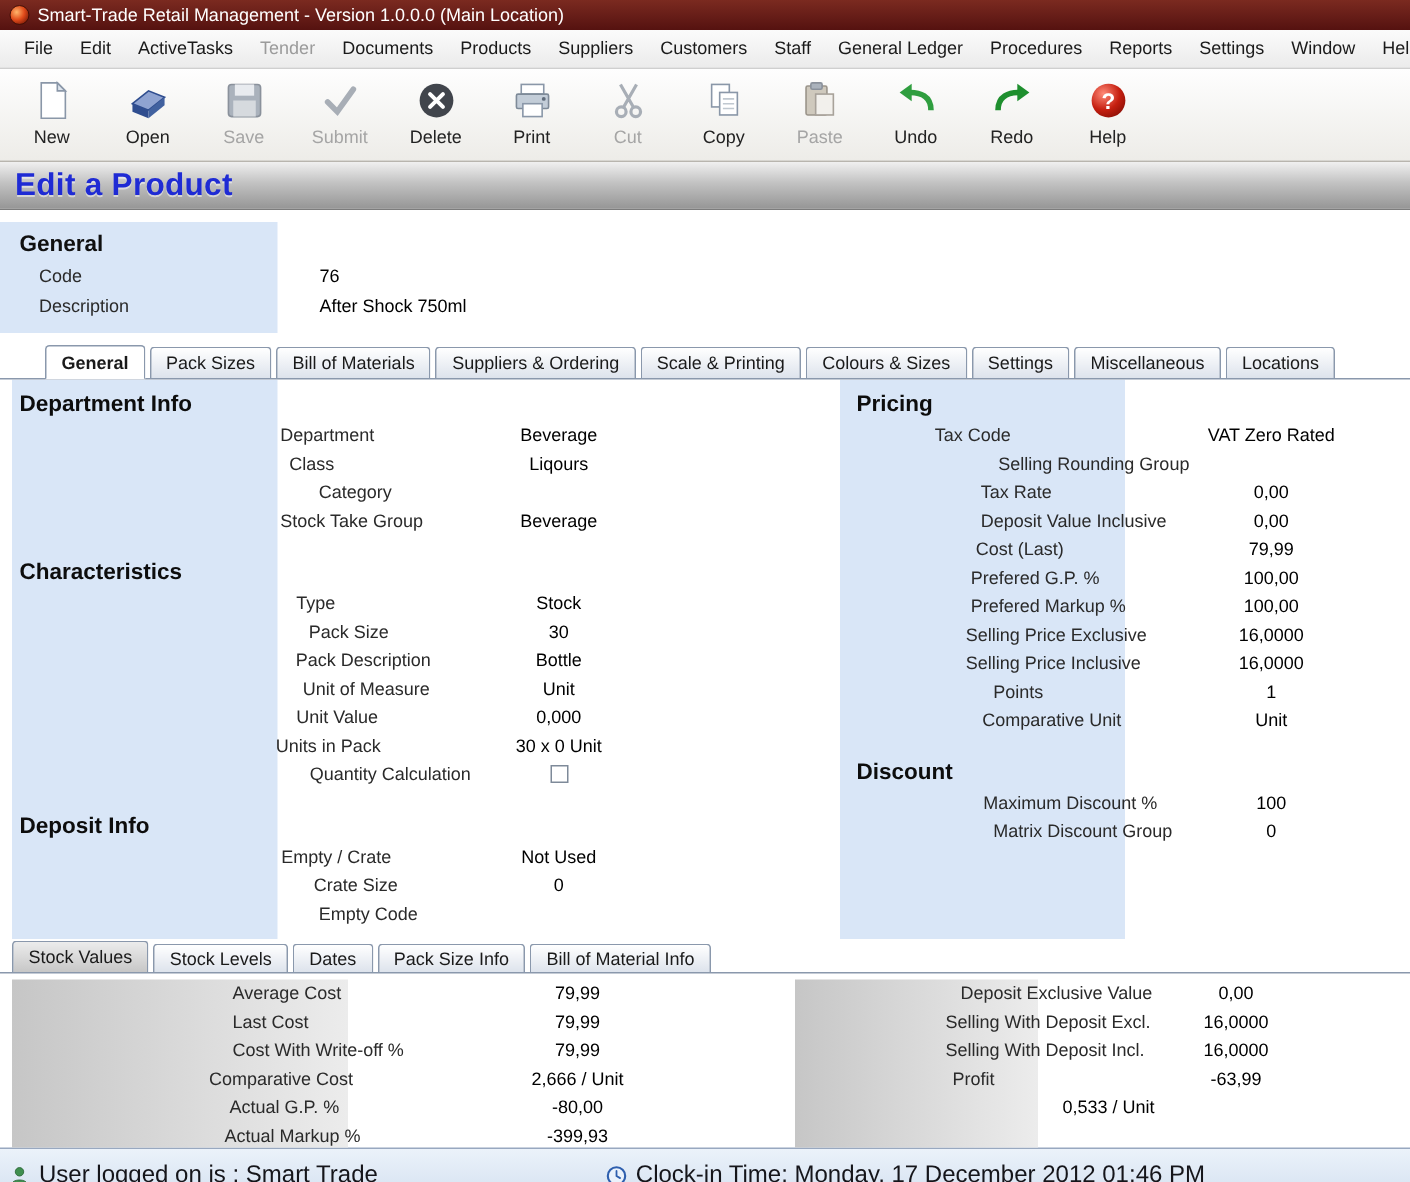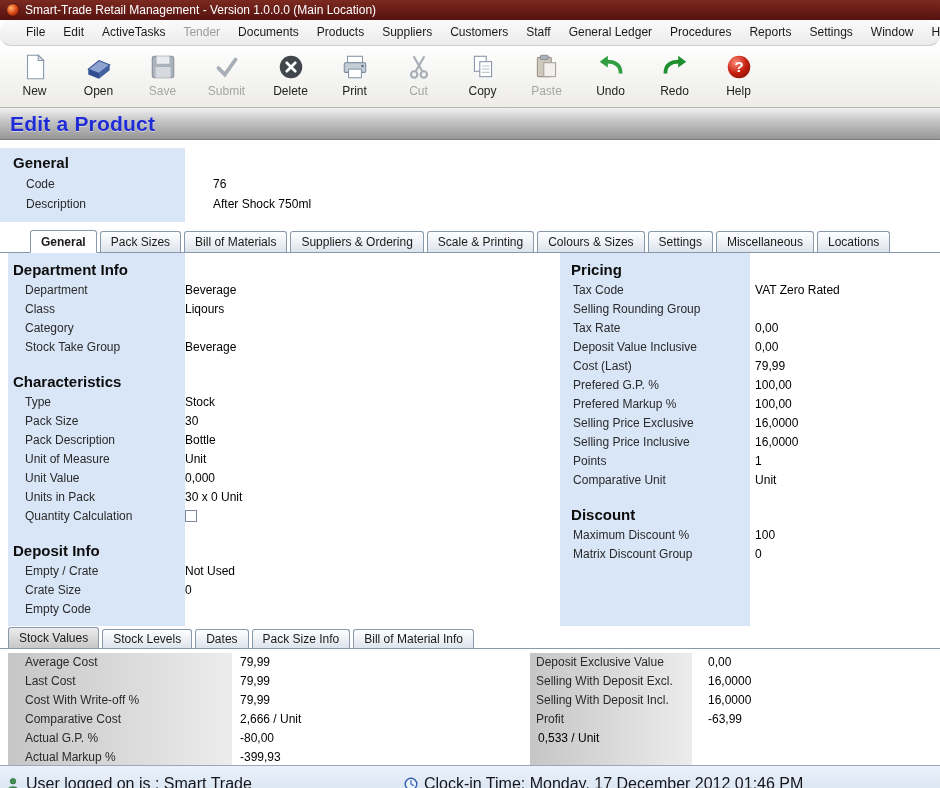--- a/index.html
+++ b/index.html
@@ -5,21 +5,21 @@
   * { box-sizing: border-box; }
   html,body { margin:0; padding:0; }
   body { width:940px; font-family:"Liberation Sans",sans-serif; font-size:12px; color:#1a1a1a; background:#fff; }
   .window { width:940px; height:788px; position:relative; background:#fff; overflow:hidden; }
 
   
   .titlebar { height:20px; background:linear-gradient(#7b2a20,#551210); color:#fff; display:flex; align-items:center; padding:0 6px; gap:5px; }
   .titlebar .title-text { font-size:12px; white-space:nowrap; }
 
   
-  .menubar { height:26px; background:linear-gradient(#fbfbfb,#ebebeb); border-bottom:1px solid #cfcfcf; display:flex; align-items:center; padding:0 17px;border-radius:11px; }
+  .menubar { height:26px; background:linear-gradient(#fbfbfb,#ebebeb); border-bottom:1px solid #cfcfcf; display:flex; align-items:center; padding:0 7px; }
   .menu-item { padding:0 9px; line-height:25px; cursor:default; white-space:nowrap; }
   .menu-item.disabled { color:#9b9b9b; }
 
   
   .toolbar { height:62px; background:linear-gradient(#fefefe,#edece8); border-bottom:1px solid #b8b5ae; display:flex; align-items:flex-start; padding:4px 6px 0; gap:7px; }
   .tb-btn { width:57px; display:flex; flex-direction:column; align-items:center; gap:2px; padding-top:2px; }
   .tb-icon { width:30px; height:30px; display:block; }
   .tb-label { font-size:12px; color:#222; }
   .tb-btn.disabled .tb-label { color:#a5a5a5; }
 
@@ -49,21 +49,21 @@
 
   
   .main { height:373px; background:#fff; display:flex; }
   .col { padding-top:6px; height:100%; }
   .col.left  { width:566px; background:linear-gradient(#d9e6f7,#d9e6f7) 8px 0 / 177px 100% no-repeat; }
   .col.right { width:384px; background:linear-gradient(#d9e6f7,#d9e6f7) 0 0 / 190px 100% no-repeat; }
   .section-heading { font-weight:bold; font-size:15px; height:22px; line-height:22px; color:#0d0d0d; }
   .col.left .section-heading { padding-left:13px; }
   .col.right .section-heading { padding-left:11px; }
   .section-gap { margin-top:14px; }
-  .row { height:19px; line-height:19px; display:flex; }
+  .row { height:19px; line-height:19px; display:flex;justify-content:center; }
   .flabel { color:#2a2a2a; white-space:nowrap; }
   .col.left  .flabel { width:185px; padding-left:25px; }
   .col.right .flabel { width:195px; padding-left:13px; }
   .fvalue { padding-left:0; color:#000; white-space:nowrap; }
   .checkbox { display:inline-block; width:12px; height:12px; border:1px solid #7e8a99; background:#fff; vertical-align:middle; margin-top:-2px; }
 
   
   .bottom-panel { height:116px; background:#fff; display:flex; padding-top:4px; }
   .bcol { height:100%; }
   .bcol.left  { width:530px; background:linear-gradient(90deg,#c6c6c6,#ececec) 8px 0 / 224px 100% no-repeat; }

